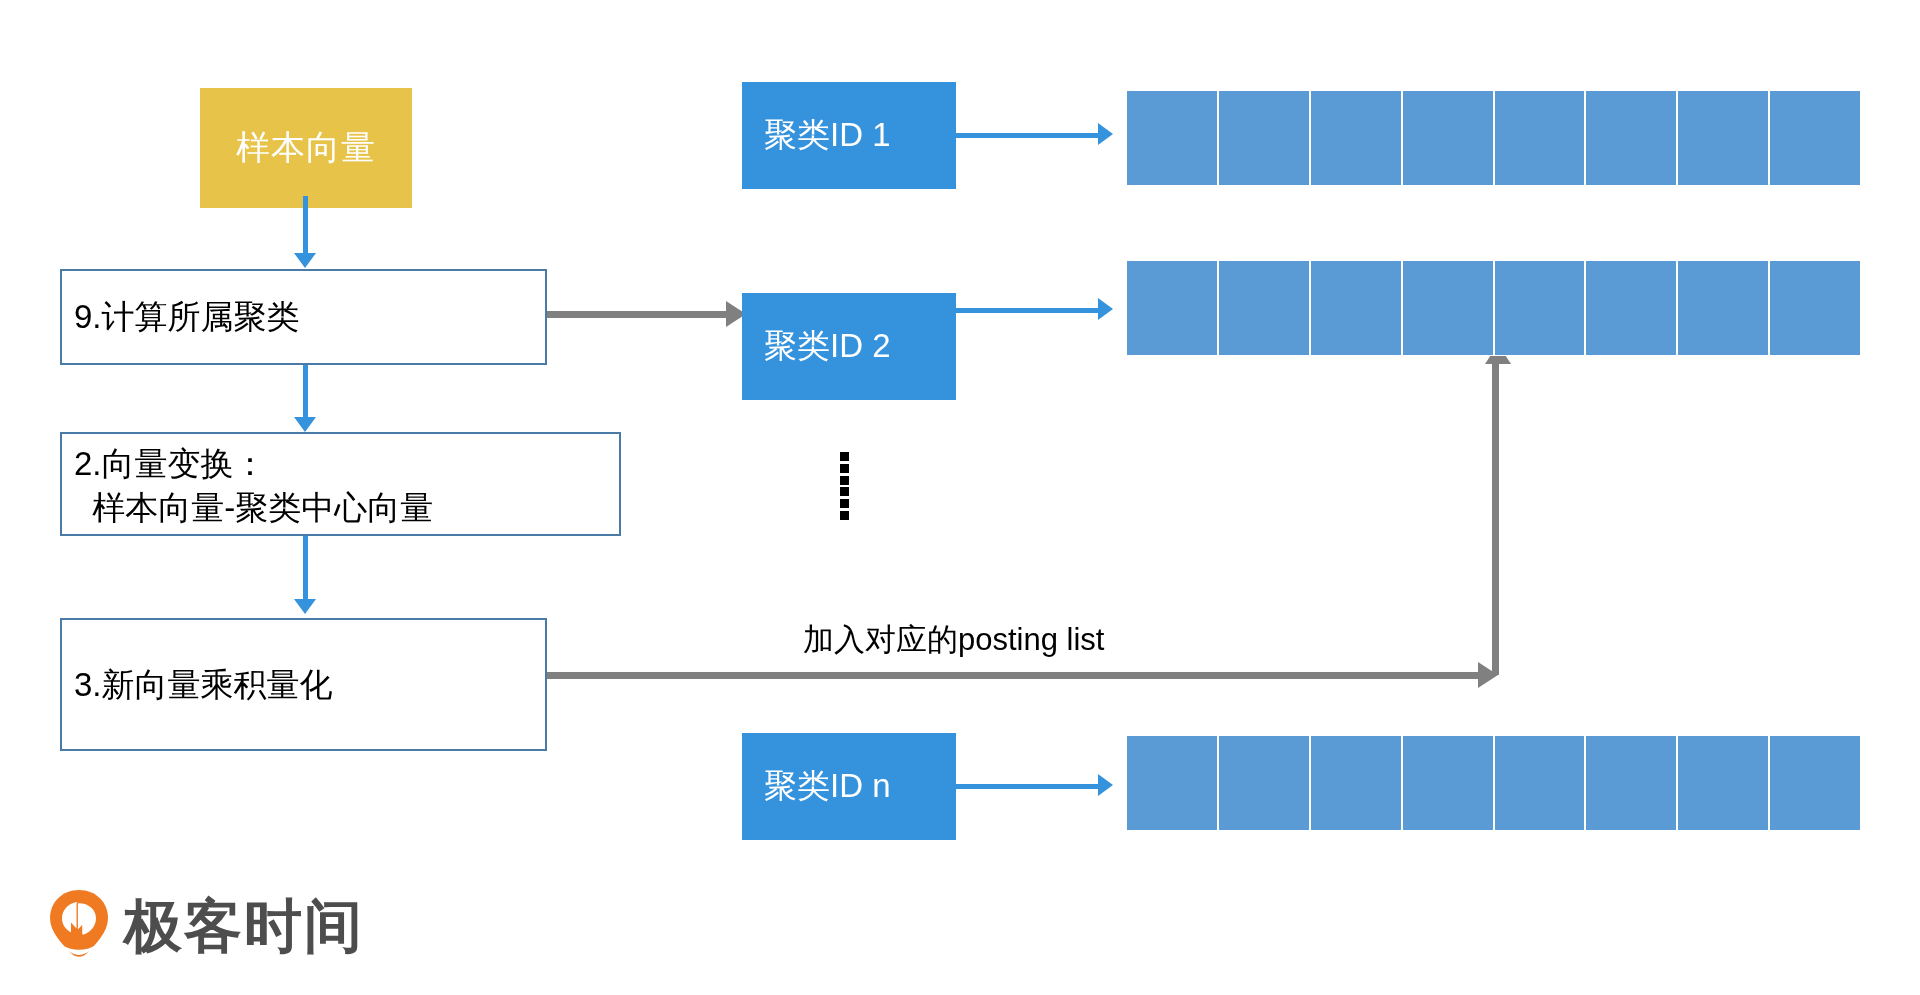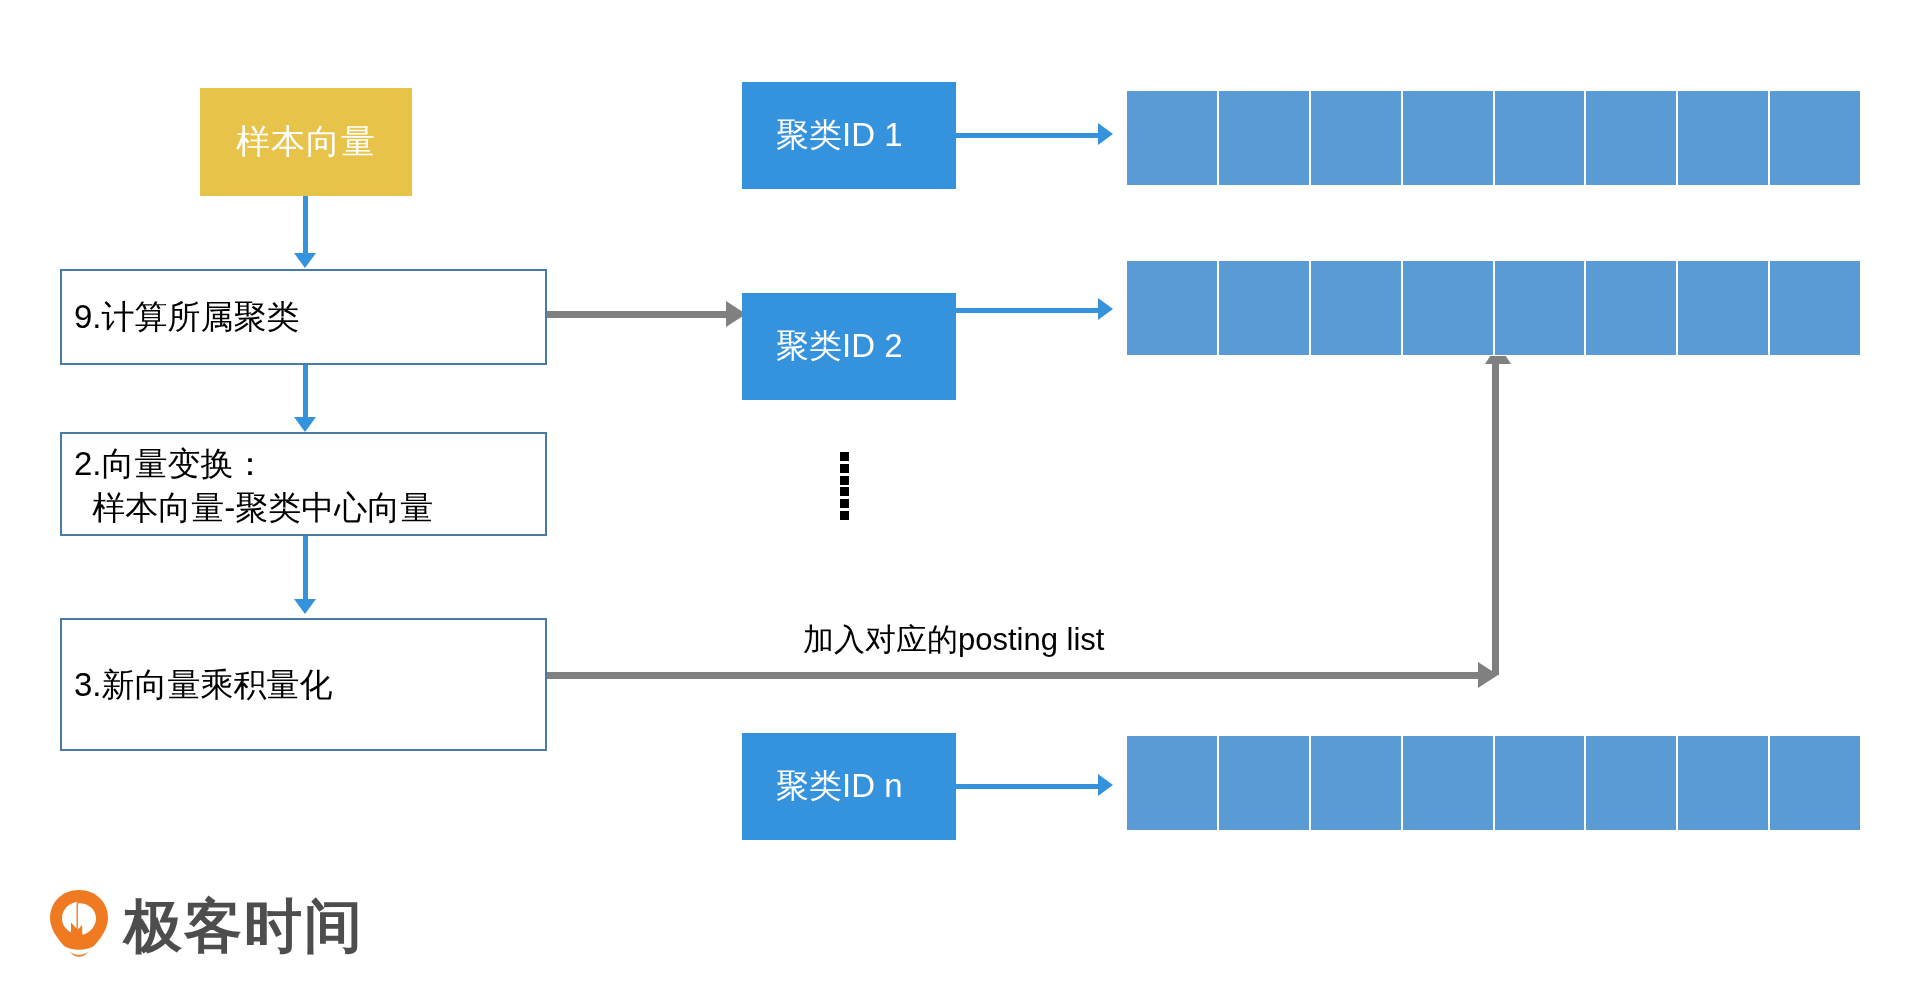--- a/index.html
+++ b/index.html
@@ -44,21 +44,21 @@
     padding-left: 12px;
     line-height: 1.32;
   }
   .box-step .txt { white-space: pre; display: block; }
 
   
   .box-cluster {
     background: #3592dd;
     color: #ffffff;
     font-size: 33px;
-    padding-left: 34px;
+    padding-left: 22px;
   }
 
   
   .postinglist {
     position: absolute;
     display: flex;
     box-sizing: border-box;
   }
   .pl-cell {
     background: #5b9bd5;
@@ -152,35 +152,35 @@
     margin-left: 14px;
     letter-spacing: 2px;
     font-family: "DejaVu Sans", "Liberation Sans", sans-serif;
   }
 </style>
 </head>
 <body>
 
 <div id="canvas">
 
-  <div class="node box-sample" style="left:200px; top:88px; width:212px; height:108px;">
+  <div class="node box-sample" style="left:200px; top:88px; width:212px; height:120px;">
     <span>样本向量</span>
   </div>
 
   <div class="ln-v-blue" style="left:303px; top:196px; height:62px;"></div>
   <div class="ar-d-blue" style="left:294px; top:253px;"></div>
 
   <div class="node box-step" style="left:60px; top:269px; width:487px; height:96px;">
     <span class="txt">9.计算所属聚类</span>
   </div>
 
   <div class="ln-v-blue" style="left:303px; top:365px; height:57px;"></div>
   <div class="ar-d-blue" style="left:294px; top:417px;"></div>
 
-  <div class="node box-step" style="left:60px; top:432px; width:487px; height:104px; align-items:flex-start; padding-top:8px;">
+  <div class="node box-step" style="left:60px; top:432px; width:561px; height:104px; align-items:flex-start; padding-top:8px;">
     <div>
       <span class="txt">2.向量变换：</span>
       <span class="txt">  样本向量-聚类中心向量</span>
     </div>
   </div>
 
   <div class="ln-v-blue" style="left:303px; top:536px; height:68px;"></div>
   <div class="ar-d-blue" style="left:294px; top:599px;"></div>
 
   <div class="node box-step" style="left:60px; top:618px; width:487px; height:133px;">

